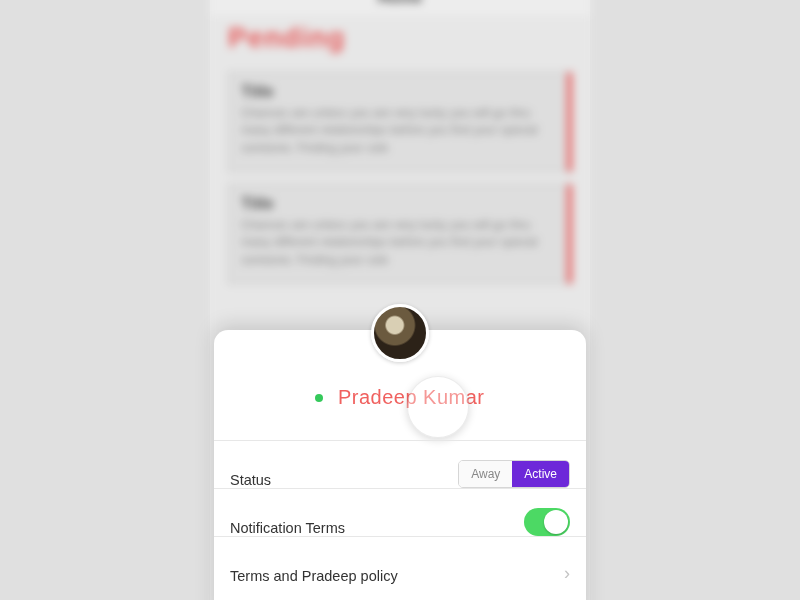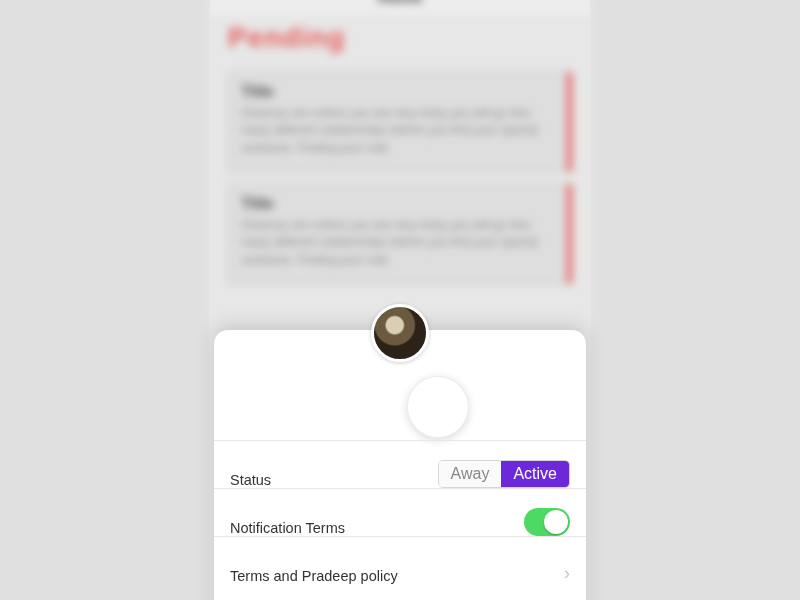--- a/index.html
+++ b/index.html
@@ -70,21 +70,21 @@
   .row {
     height:48px; border-top:1px solid #e7e7e7;
     display:flex; align-items:flex-end; padding:0 16px;
     font-size:14.5px; color:#333;
   }
   .row .label { flex:1; }
 
   
   .seg {
     display:flex; height:28px; border-radius:5px; overflow:hidden;
-    border:1px solid #d6d6d6; font-size:16px;
+    border:1px solid #d6d6d6; font-size:12px;
   }
   .seg .opt {
     padding:0 12px; display:flex; align-items:center; background:#fafafa; color:#888;
   }
   .seg .opt.active { background:#6d28d9; color:#fff; }
 
   
   .switch {
     width:46px; height:28px; border-radius:14px; background:#4cd964; position:relative;
   }
@@ -109,20 +109,24 @@
     </div>
     <div class="bg-card c2">
       <h4>Title</h4>
       <p>Chances are unless you are very lucky you will go thru many different relationships before you find your special someone. Finding your sole</p>
     </div>
   </div>
 
   <div class="sheet">
     <div class="avatar"></div>
 
+    <div class="name-row">
+      <span class="status-dot"></span>
+      <span class="username">Pradeep Kumar</span>
+    </div>
 
     <div class="touch-bubble"></div>
 
     <div class="rows">
       <div class="row">
         <span class="label">Status</span>
         <div class="seg">
           <div class="opt">Away</div>
           <div class="opt active">Active</div>
         </div>

